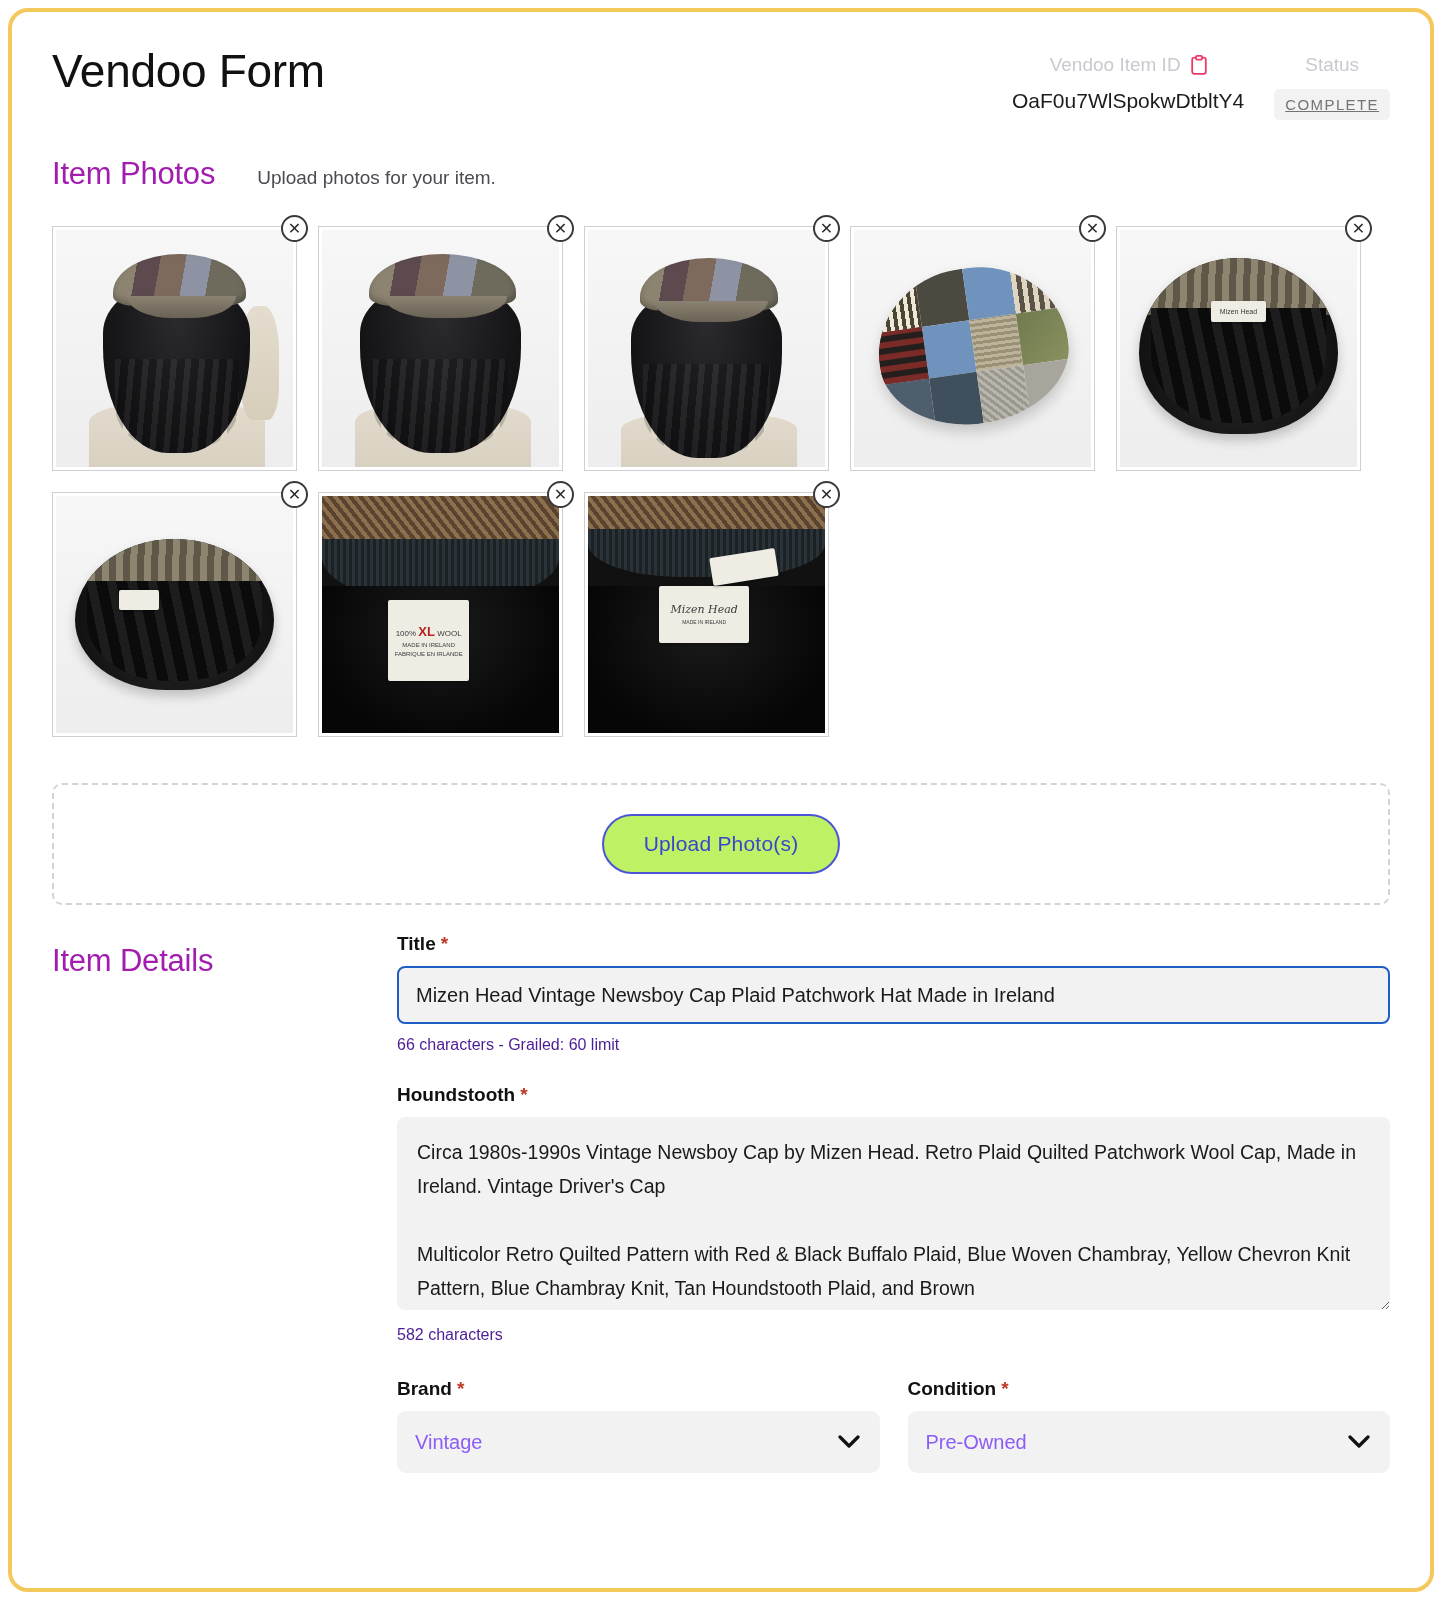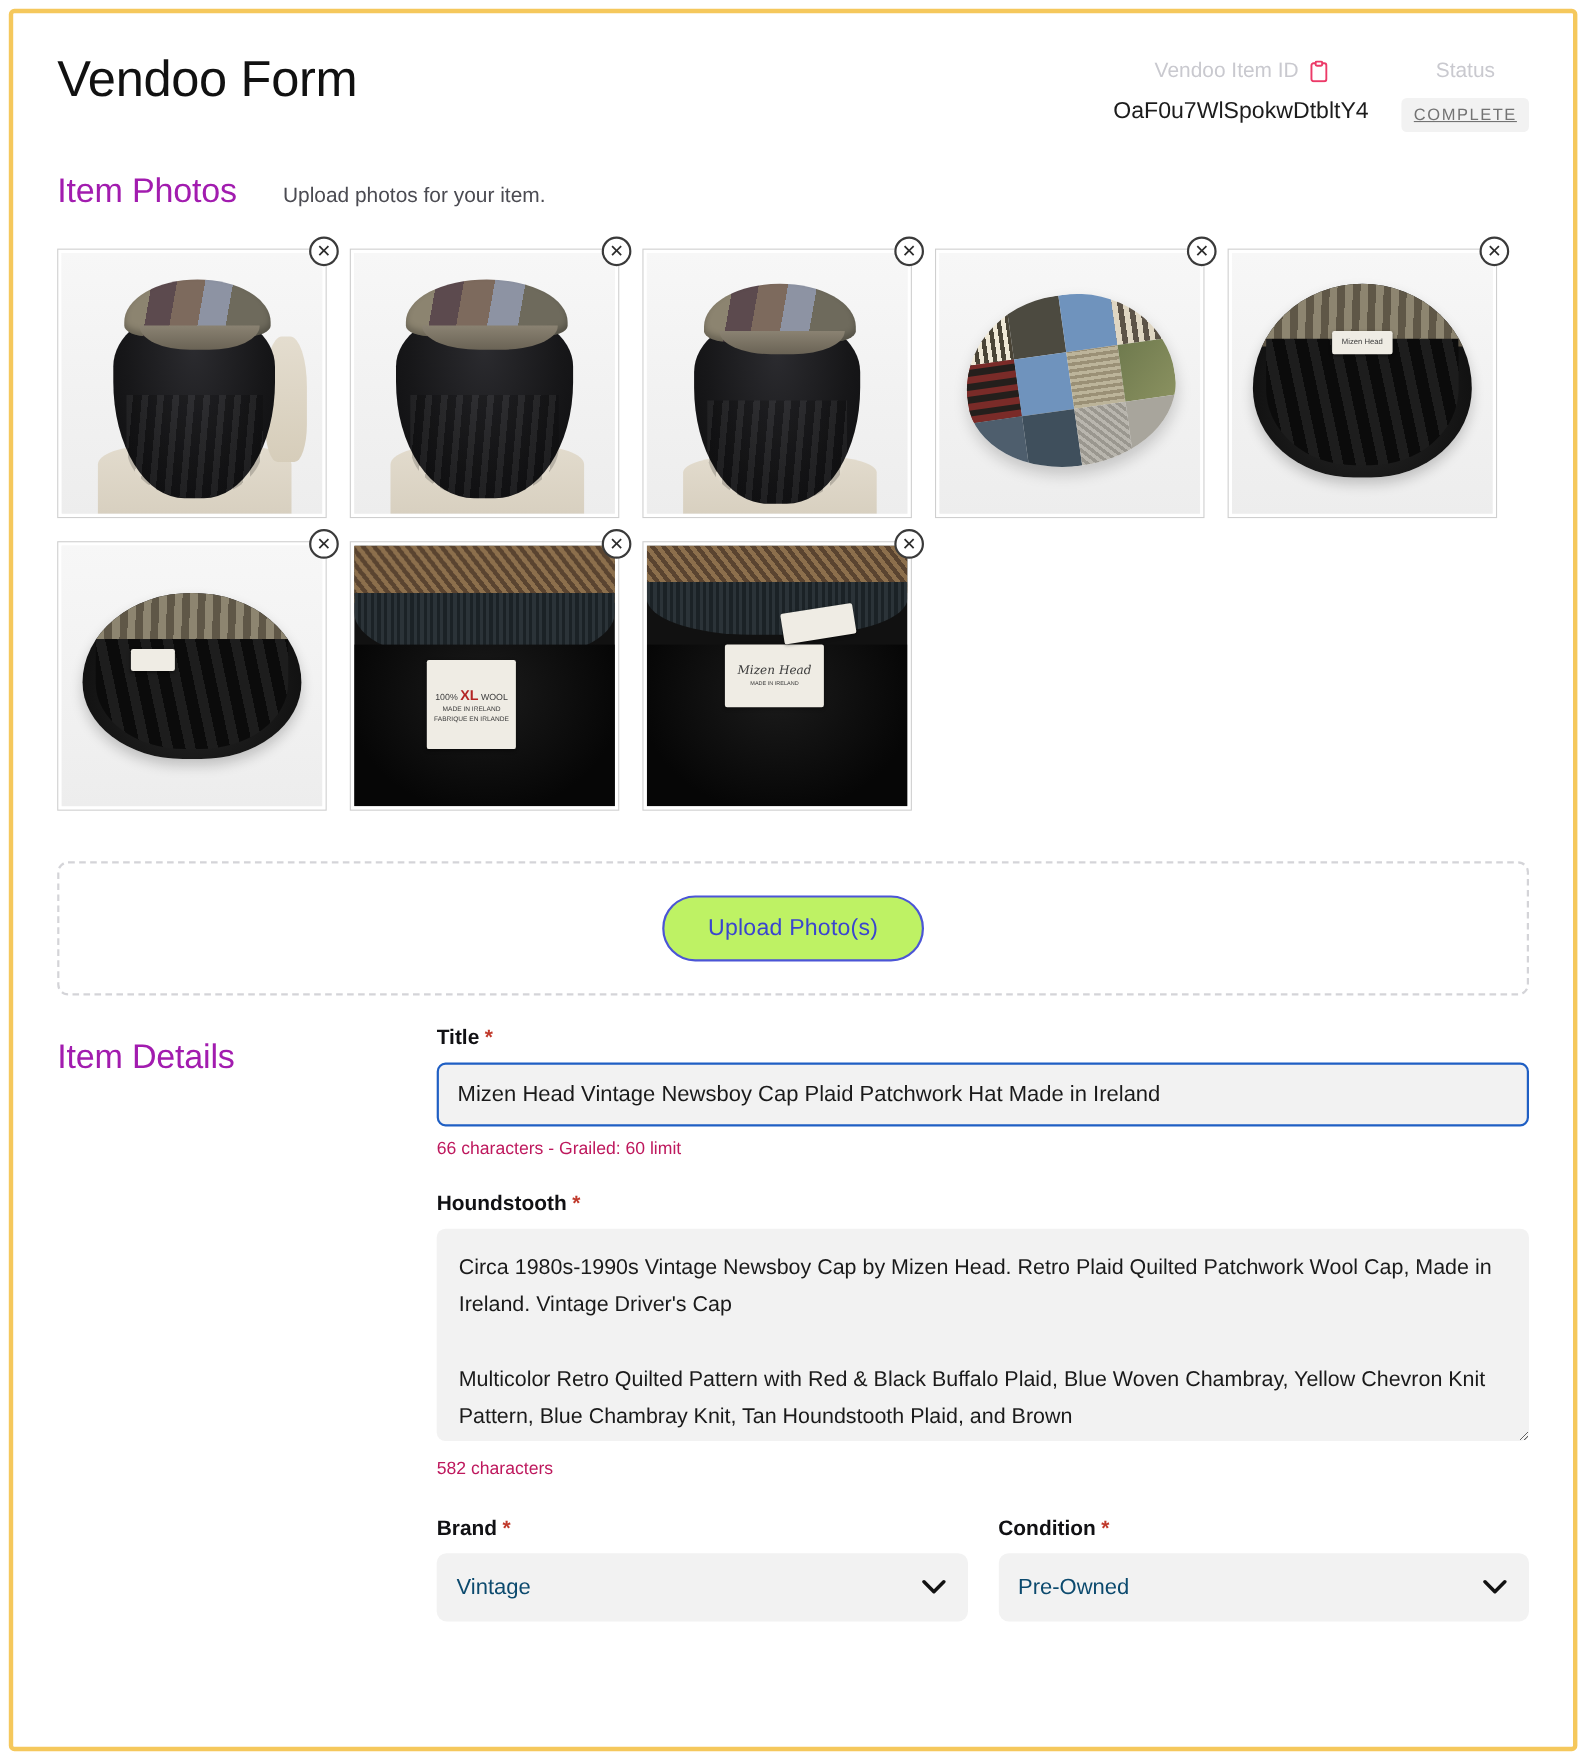--- a/index.html
+++ b/index.html
@@ -13,21 +13,21 @@
     height: 1600px;
     position: relative;
     background: #ffffff;
     padding: 8px;
     overflow: hidden;
   }
   .card {
     width: 100%;
     height: 100%;
     border: 4px solid #f5c85c;
-    border-radius: 5px;
+    border-radius: 20px;
     background: #ffffff;
     position: relative;
     overflow: hidden;
     padding: 0 40px;
   }
 
   
   .header {
     display: flex;
     align-items: flex-start;
@@ -307,21 +307,21 @@
     border: 2px solid #1f5fc4;
     background: #f2f2f2;
     font-size: 20px;
     color: #1a1a1a;
     padding: 0 17px;
     font-family: "Liberation Sans", sans-serif;
     outline: none;
   }
   .helper {
     font-size: 16px;
-    color: #be185d;
+    color: #4c1d95;
     margin-top: 12px;
   }
   .textarea {
     width: 100%;
     height: 193px;
     border-radius: 8px;
     border: none;
     background: #f2f2f2;
     font-size: 19.5px;
     line-height: 34px;
@@ -342,21 +342,21 @@
   }
   .col { flex: 1; }
   .select-wrap { position: relative; }
   .select-box {
     width: 100%;
     height: 62px;
     border-radius: 9px;
     background: #f2f2f2;
     border: none;
     font-size: 20px;
-    color: #0c4a6e;
+    color: #8b5cf6;
     padding: 0 50px 0 18px;
     font-family: "Liberation Sans", sans-serif;
     appearance: none;
     outline: none;
     cursor: pointer;
   }
   .chev {
     position: absolute;
     right: 20px; top: 50%;
     transform: translateY(-50%);

